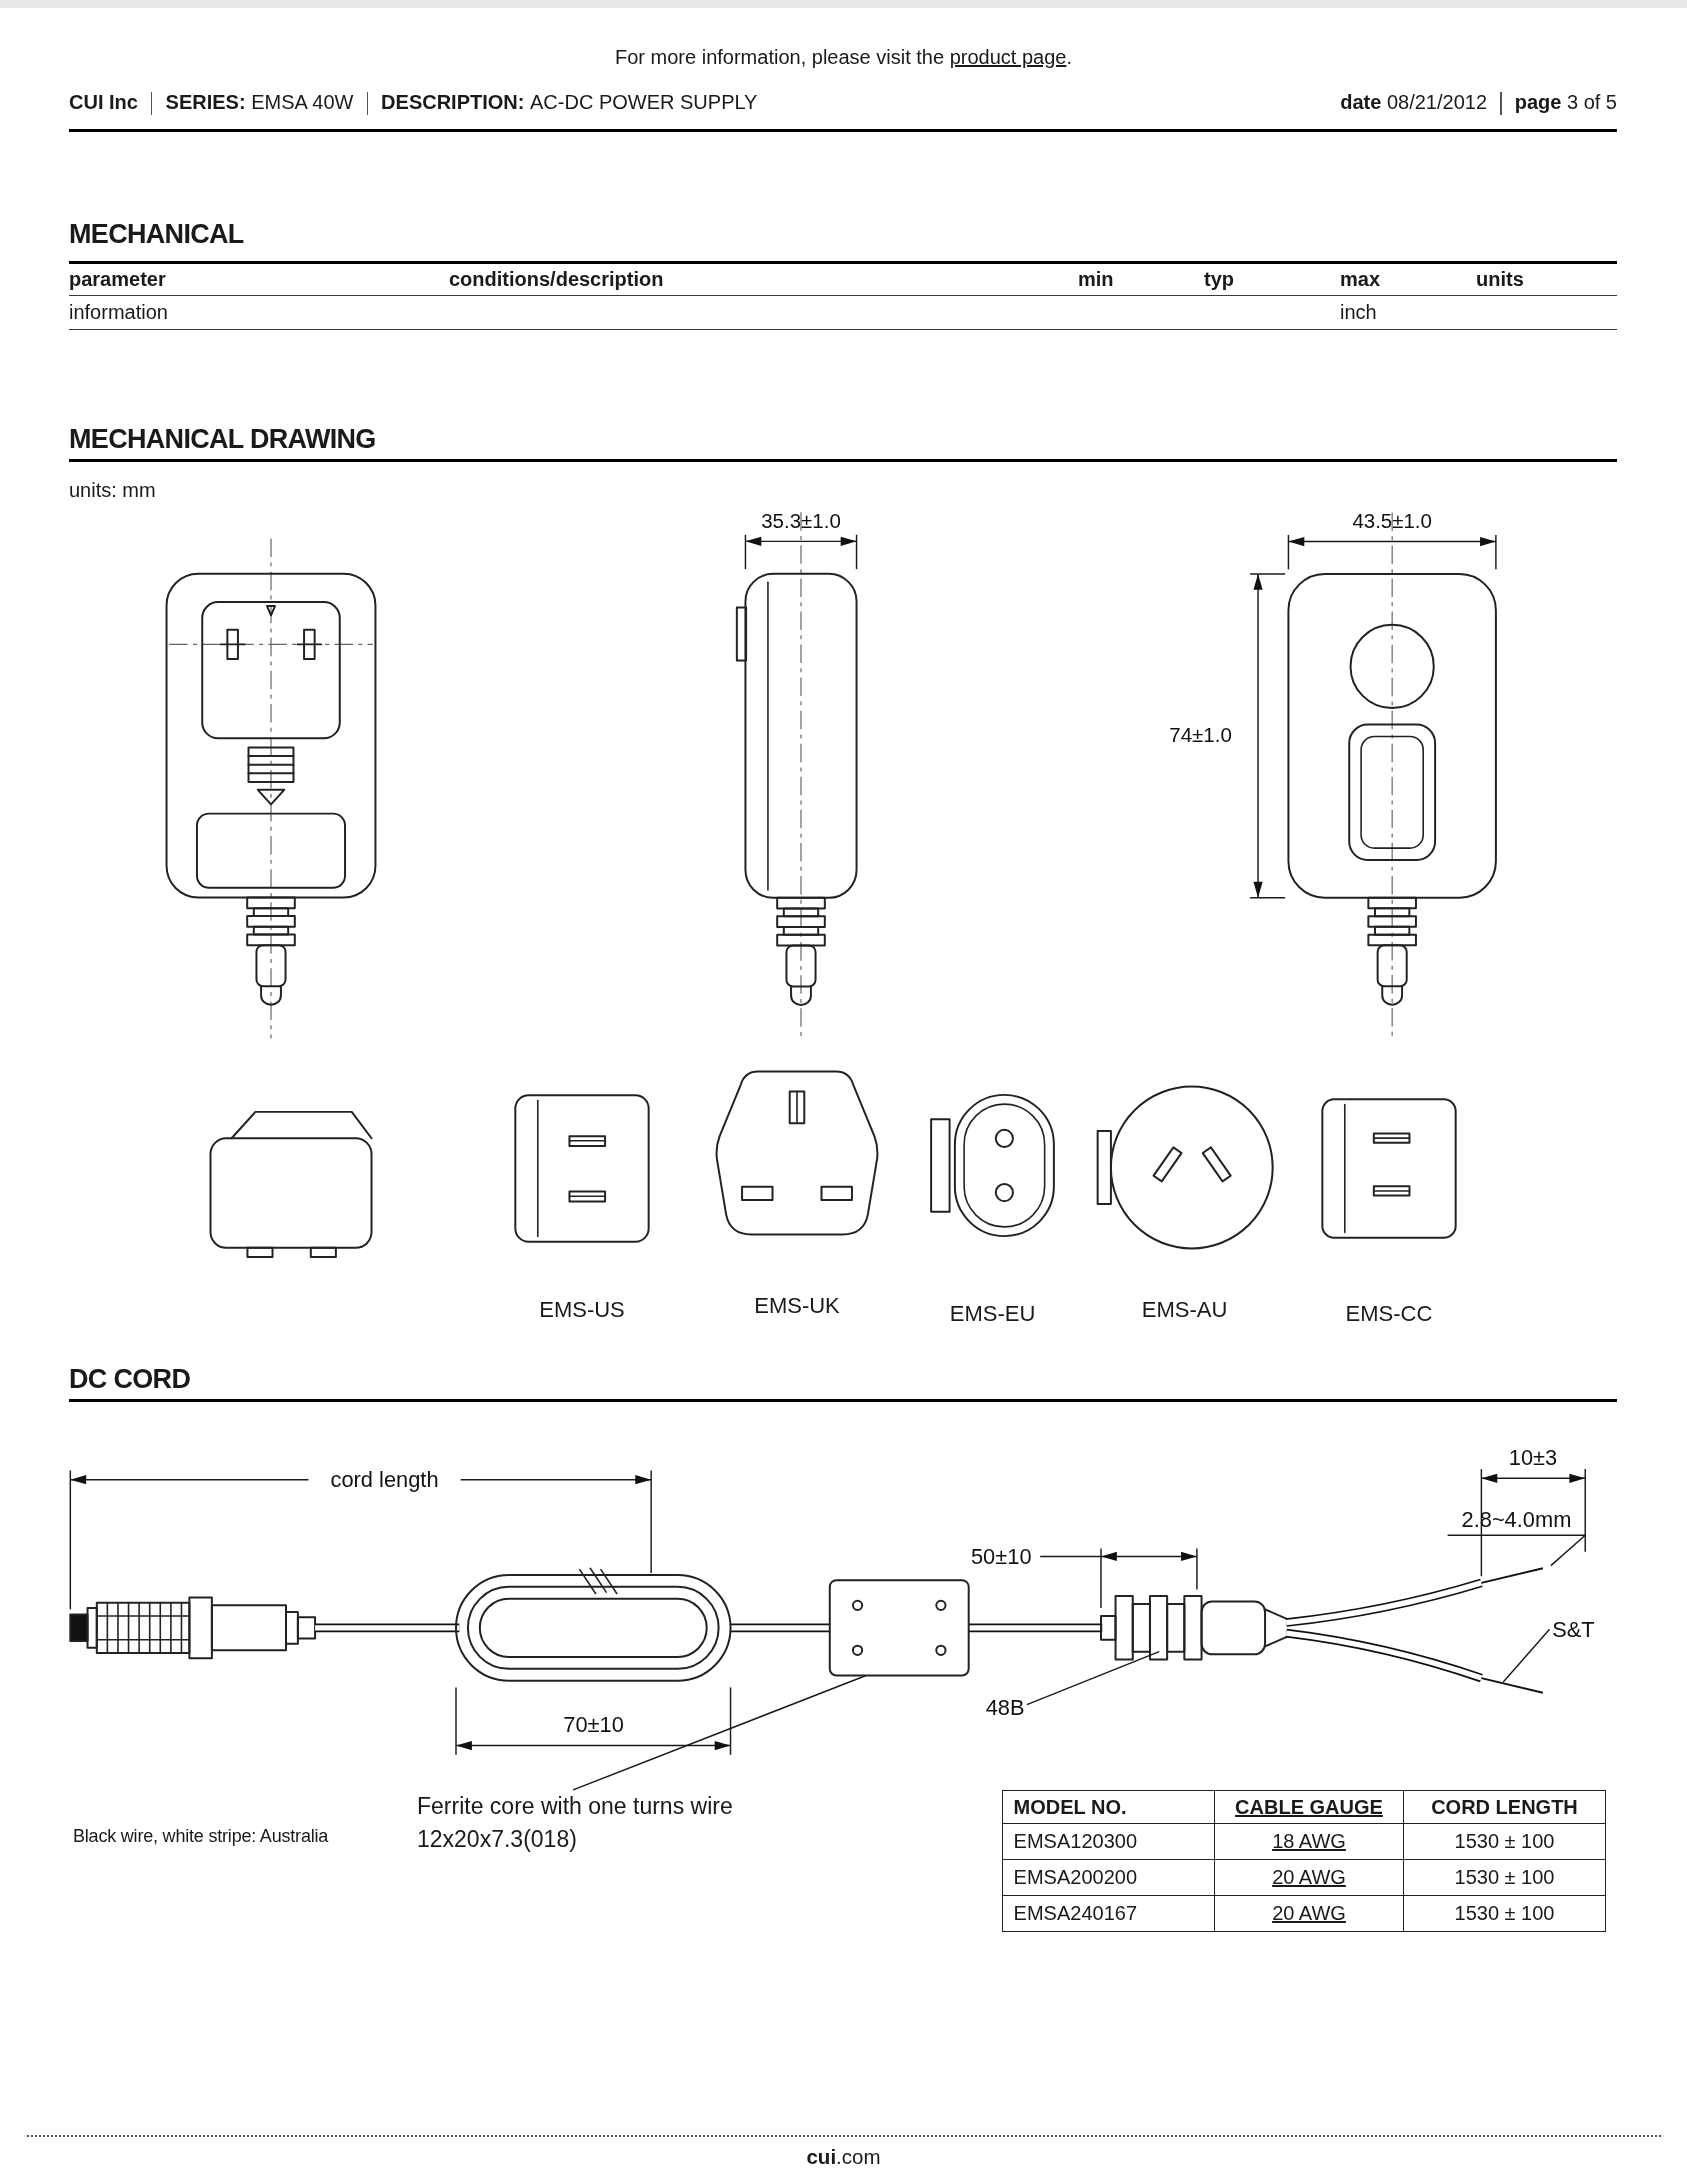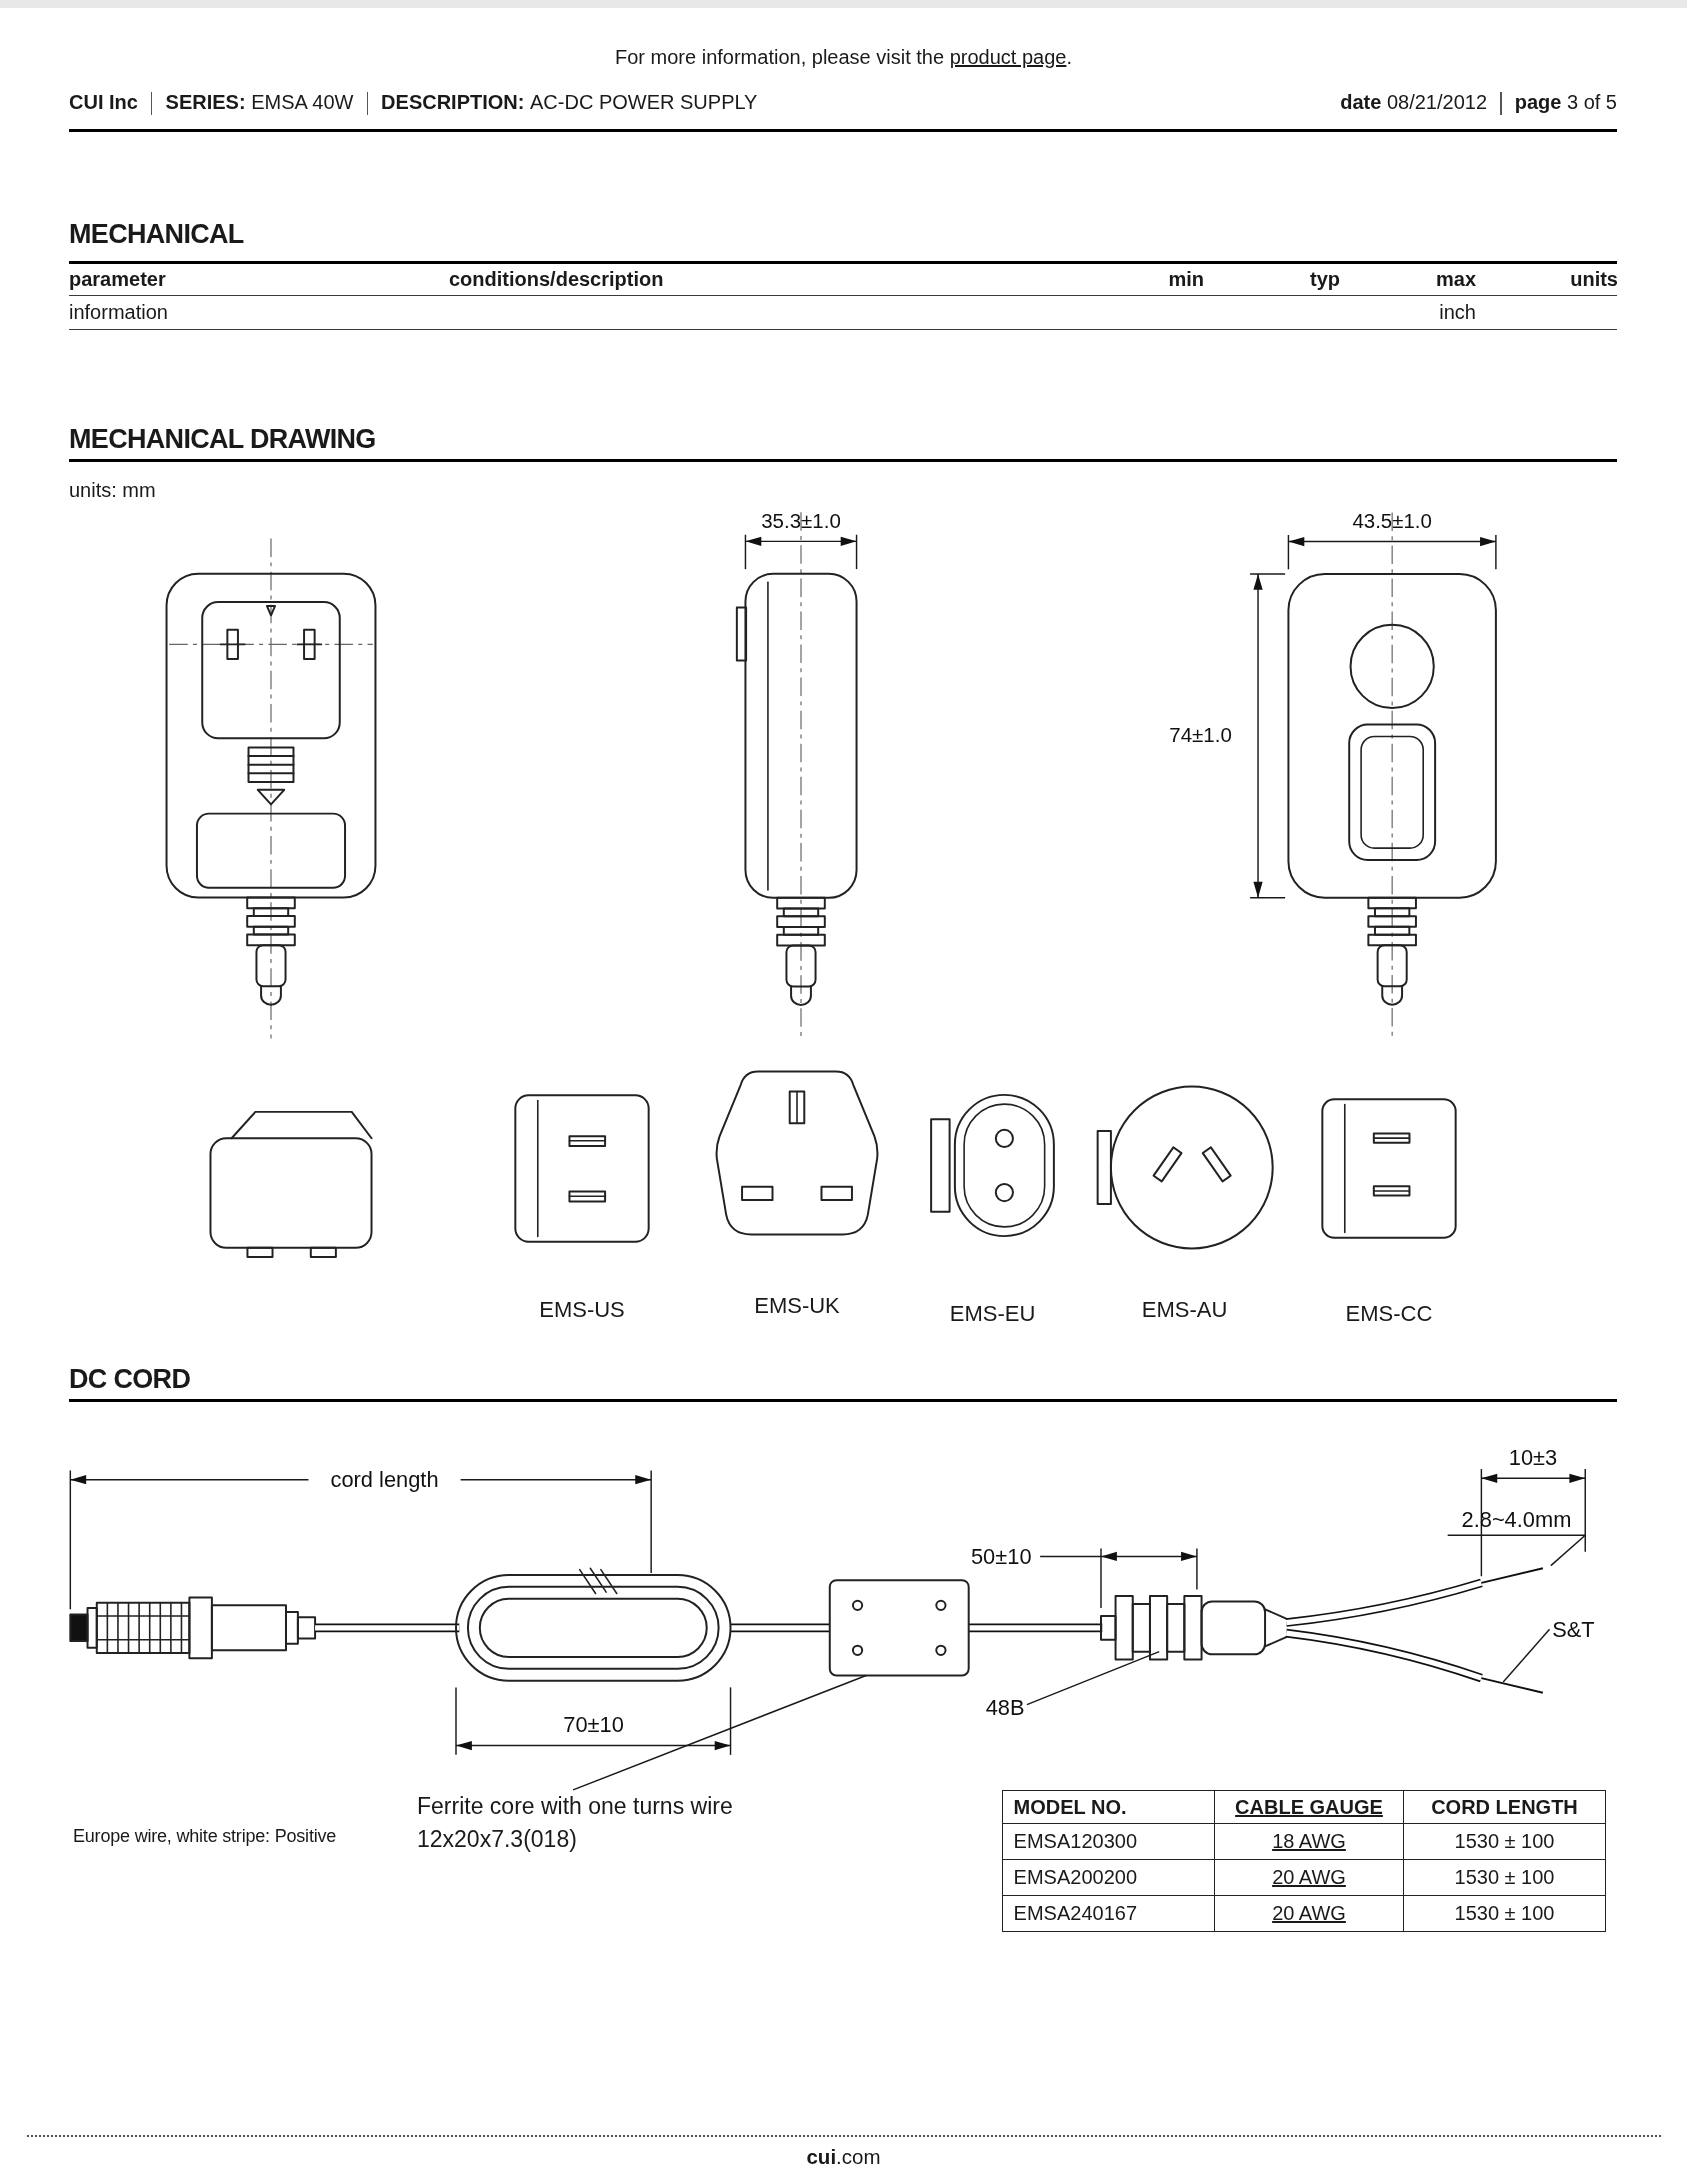--- a/index.html
+++ b/index.html
@@ -14,21 +14,21 @@
   .vsep { display:inline-block; width:1.3px; height:22.5px; background:#555; margin:0 13.2px; vertical-align:middle; }
   .thick-rule { left:69px; width:1548px; height:3.3px; background:#000; }
   .heading { left:69px; font-size:28.4px; font-weight:bold; letter-spacing:-0.7px; transform:scaleX(.95); transform-origin:left center; white-space:nowrap; }
   .unitsnote { left:69px; top:471px; font-size:20px; }
 
   
   .mtable { left:69px; top:253px; width:1548px; border-top:3.3px solid #000; font-size:20px; }
   .mrow { display:grid; grid-template-columns:380px 629px 126px 136px 136px 142px; border-bottom:1.3px solid #3a3a3a; align-items:center; min-height:34px; }
   .mrow.mhead { font-weight:bold; min-height:32px; }
   .mrow > div { padding:4px 6.6px 4px 0; }
-  .mc { text-align:right; padding-right:0 !important; }
+  .mc { text-align:left; padding-right:0 !important; }
 
   
   .cap { text-align:center; font-size:22px; }
 
   
   svg { overflow:visible; }
   .st  { fill:none; stroke:#222; stroke-width:3; stroke-linejoin:round; stroke-linecap:round; }
   .st2 { fill:none; stroke:#222; stroke-width:2.4; stroke-linejoin:round; stroke-linecap:round; }
   .cl  { fill:none; stroke:#666; stroke-width:1.8; stroke-dasharray:28 8 6 8; }
   .dim { fill:none; stroke:#1a1a1a; stroke-width:2.2; }
@@ -385,21 +385,21 @@
     <line class="dim" x1="2084" y1="180" x2="2292" y2="180"></line>
     <line class="dim" x1="2292" y1="180" x2="2240" y2="226"></line>
 
     <text class="lblt" x="2242" y="334" text-anchor="start">S&amp;T</text>
     <line class="dim" x1="2238" y1="322" x2="2168" y2="402"></line>
 
     <text class="lblt" x="1415" y="452" text-anchor="middle">48B</text>
     <line class="dim" x1="1448" y1="436" x2="1648" y2="356"></line>
   </svg>
 
-  <div class="abs wire-note">Europe wire, white stripe: Positive</div>
+  <div class="abs wire-note">Black wire, white stripe: Australia</div>
   <div class="abs ferrite-note1">Ferrite core with one turns wire</div>
   <div class="abs ferrite-note2">12x20x7.3(018)</div>
 
   <table class="abs dctable">
     <tbody>
         <tr>
       <th class="w1">MODEL NO.</th>
       <th class="w2">CABLE GAUGE</th>
       <th class="w3">CORD LENGTH</th>
     </tr>

